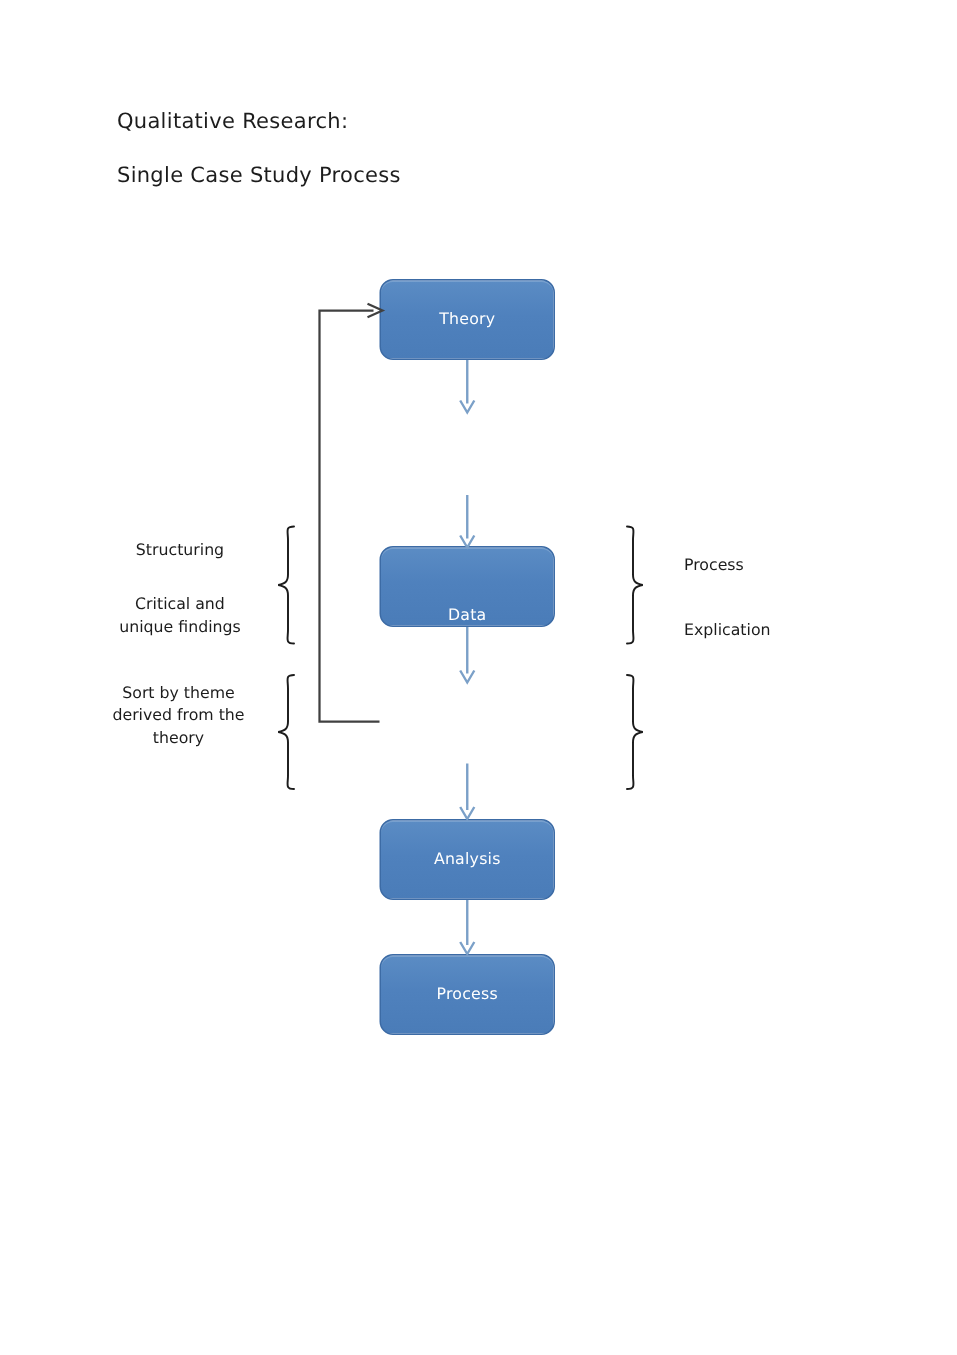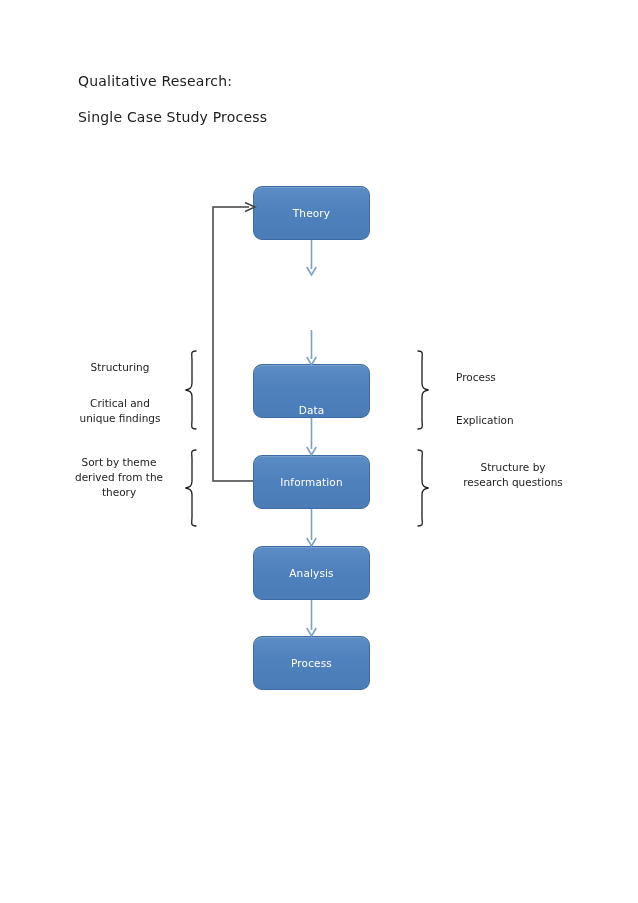--- a/index.html
+++ b/index.html
@@ -109,23 +109,20 @@
 
   <div class="flow-box" style="top:186px;">
     <span class="box-label">Theory</span>
   </div>
 
 
   <div class="flow-box" style="top:364px;align-items:flex-end;">
     <span class="box-label">Data</span>
   </div>
 
-  <div class="flow-box" style="top:455px;">
-    <span class="box-label">Information</span>
-  </div>
 
   <div class="flow-box" style="top:546px;">
     <span class="box-label">Analysis</span>
   </div>
 
   <div class="flow-box" style="top:636px;">
     <span class="box-label">Process</span>
   </div>
 
   <div class="connector" style="top:240px;">
@@ -214,18 +211,14 @@
   </div>
 
   <div class="annotation left" style="left:456px; top:370px; width:150px;">
     <div>Process</div>
   </div>
 
   <div class="annotation left" style="left:456px; top:413px; width:150px;">
     <div>Explication</div>
   </div>
 
-  <div class="annotation center" style="left:448px; top:460px; width:130px;">
-    <div>Structure by</div>
-    <div>research questions</div>
-  </div>
 
 </div>
 
 </body></html>

